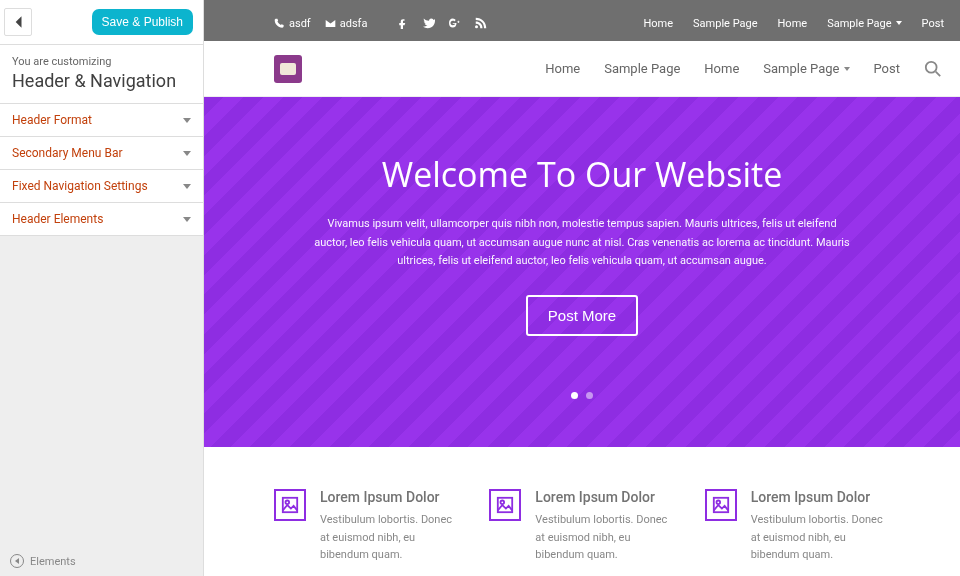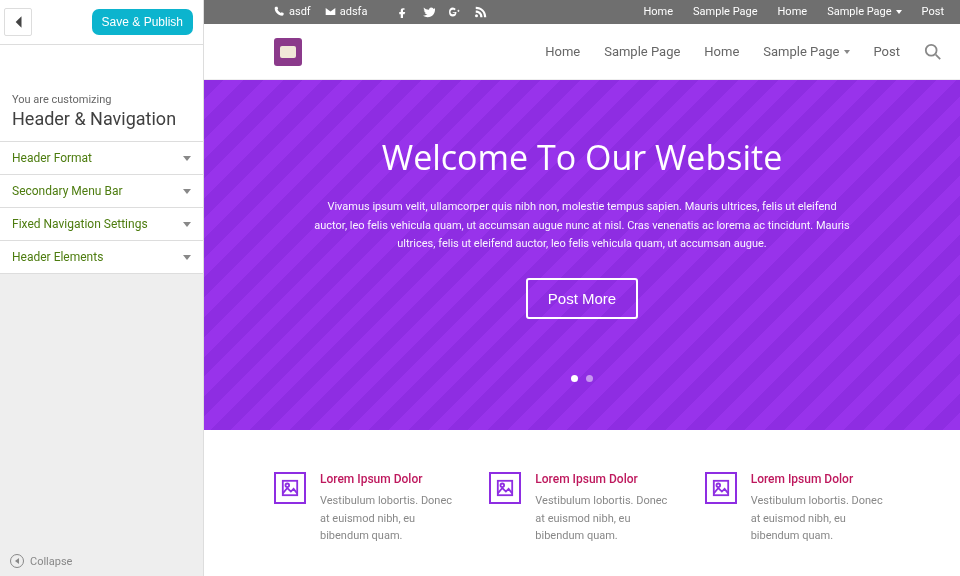--- a/index.html
+++ b/index.html
@@ -8,35 +8,35 @@
 .app { display: flex; width: 960px; height: 576px; overflow: hidden; }
 
 
 .sidebar { width: 204px; background: #eee; border-right: 1px solid #ddd; display: flex; flex-direction: column; }
 .sidebar-header { display: flex; align-items: center; justify-content: space-between; padding: 8px 10px 8px 4px; background: #fff; border-bottom: 1px solid #ddd; }
 .back-btn { width: 28px; height: 28px; display: flex; align-items: center; justify-content: center; cursor: pointer; border: 1px solid #ddd; border-radius: 2px; background: #fff; }
 .back-btn svg { width: 10px; height: 14px; fill: #444; }
 .save-btn { background: #0cb4ce; color: #fff; border: none; border-radius: 7px; padding: 6px 10px; font-size: 12px; font-weight: 500; cursor: pointer; }
 
 .sidebar-title-wrap { padding: 10px 12px 12px; background: #fff; border-bottom: 1px solid #ddd; }
-.sidebar-subtitle { font-size: 11px; color: #666; margin-top: 38px; }
+.sidebar-subtitle { font-size: 11px; color: #666; }
 .sidebar-title { font-size: 18px; color: #404040; font-weight: 400; margin-top: 2px; }
 
-.acc-item { background: #fff; border-bottom: 1px solid #ddd; padding: 9px 12px; font-size: 12px; color: #4d7c0f; display: flex; justify-content: space-between; align-items: center; cursor: pointer; }
+.acc-item { background: #fff; border-bottom: 1px solid #ddd; padding: 9px 12px; font-size: 12px; color: #c2410c; display: flex; justify-content: space-between; align-items: center; cursor: pointer; }
 .acc-item.active { background: #f7f7f7; }
 .caret { width: 0; height: 0; border-left: 4px solid transparent; border-right: 4px solid transparent; border-top: 5px solid #888; }
 
 .sidebar-footer { margin-top: auto; padding: 8px 10px; font-size: 11px; color: #888; display: flex; align-items: center; gap: 6px; cursor: pointer; }
 .collapse-circle { width: 14px; height: 14px; border: 1px solid #888; border-radius: 50%; display: flex; align-items: center; justify-content: center; }
 .collapse-circle::before { content: ""; width: 0; height: 0; border-top: 3px solid transparent; border-bottom: 3px solid transparent; border-right: 4px solid #888; }
 
 
 .preview { flex: 1; background: #fff; overflow: hidden; position: relative; }
 
-.topbar { background: #6f6f6f; color: #fff; height: 24px; display: flex; align-items: flex-start; padding: 5px 16px 0 70px; font-size: 11px; }
+.topbar { background: #6f6f6f; color: #fff; height: 41px; display: flex; align-items: center; padding: 5px 16px 0 70px; font-size: 11px; }
 .topbar-left { display: flex; gap: 14px; align-items: center; }
 .tb-item { display: flex; align-items: center; gap: 4px; color: #fff; }
 .tb-ico { width: 11px; height: 11px; fill: #fff; }
 .social { display: flex; gap: 14px; margin-left: 16px; }
 .social svg { width: 12px; height: 12px; fill: #fff; }
 .topbar-right { margin-left: auto; display: flex; gap: 20px; align-items: center; }
 .topbar-right .nav-link { color: #fff; cursor: pointer; display: flex; align-items: center; gap: 4px; }
 .dd-arrow { width: 0; height: 0; border-left: 3px solid transparent; border-right: 3px solid transparent; border-top: 4px solid #fff; }
 
 .mainbar { background: #fff; height: 56px; display: flex; align-items: center; padding: 0 18px 0 70px; border-bottom: 1px solid #eee; }
@@ -52,21 +52,21 @@
 .hero p { font-size: 11px; line-height: 1.7; max-width: 540px; margin: 8px auto 24px; opacity: 0.95; }
 .hero-btn { display: inline-block; border: 2px solid #fff; color: #fff; background: transparent; padding: 10px 20px; font-size: 15px; cursor: pointer; border-radius: 3px; }
 .dots { display: flex; gap: 8px; justify-content: center; margin-top: 56px; }
 .dot { width: 7px; height: 7px; border-radius: 50%; background: rgba(255,255,255,0.5); }
 .dot.active { background: #fff; }
 
 .features { display: grid; grid-template-columns: repeat(3, 1fr); gap: 40px 30px; padding: 42px 70px 0; }
 .feature { display: flex; gap: 14px; }
 .feature-icon { width: 32px; height: 32px; border: 2px solid #8e2de2; display: flex; align-items: center; justify-content: center; flex-shrink: 0; }
 .feature-icon svg { width: 18px; height: 18px; stroke: #8e2de2; fill: none; stroke-width: 2; }
-.feature-title { font-size: 12px; font-weight: 500; color: #be185d; margin-bottom: 6px; }
+.feature-title { font-size: 14px; font-weight: 500; color: #737373; margin-bottom: 6px; }
 .feature-text { font-size: 11px; color: #888; line-height: 1.6; }
 </style>
 </head>
 <body>
 
 <div class="app">
 
   <div class="sidebar">
     <div class="sidebar-header">
       <div class="back-btn">
@@ -91,21 +91,21 @@
     <div class="acc-item">
       <span>Fixed Navigation Settings</span>
       <span class="caret"></span>
     </div>
     <div class="acc-item">
       <span>Header Elements</span>
       <span class="caret"></span>
     </div>
     <div class="sidebar-footer">
       <span class="collapse-circle"></span>
-      <span>Collapse</span>
+      <span>Elements</span>
     </div>
   </div>
 
   <div class="preview">
     <div class="topbar">
       <div class="topbar-left">
         <span class="tb-item">
           <svg class="tb-ico" viewBox="0 0 16 16">
               <path d="M3 1c-1 0-2 1-2 2 0 6 5 11 11 11 1 0 2-1 2-2v-2l-3-1-1 1c-2-1-4-3-5-5l1-1-1-3H3z"></path>
             </svg>

